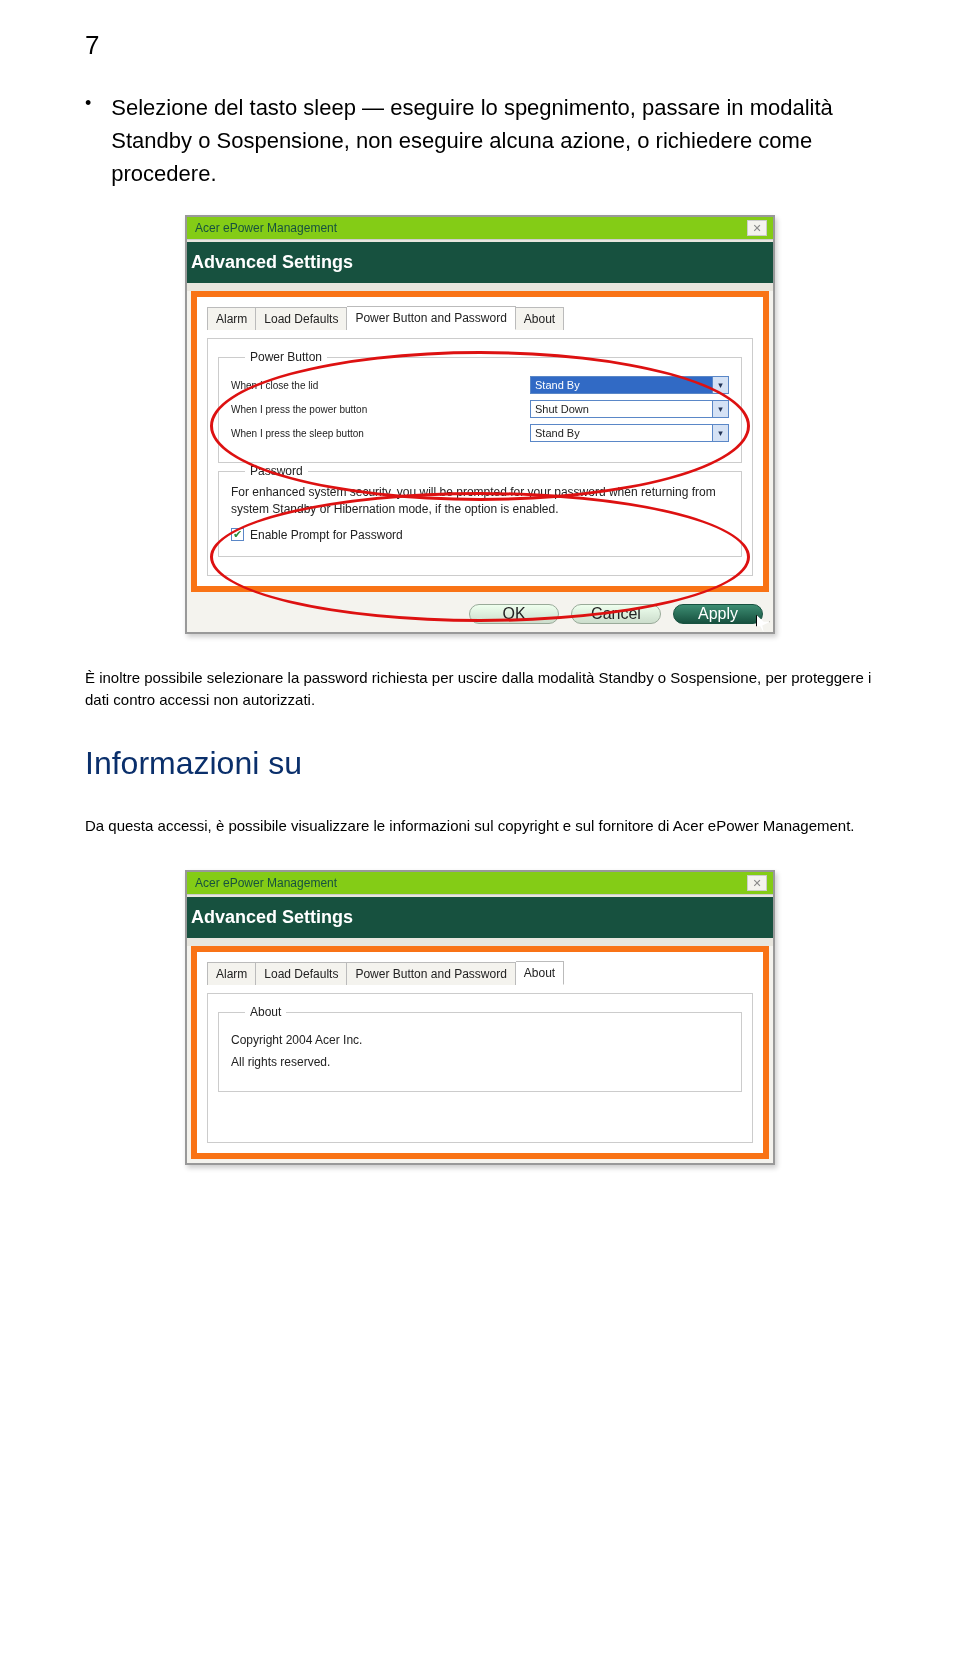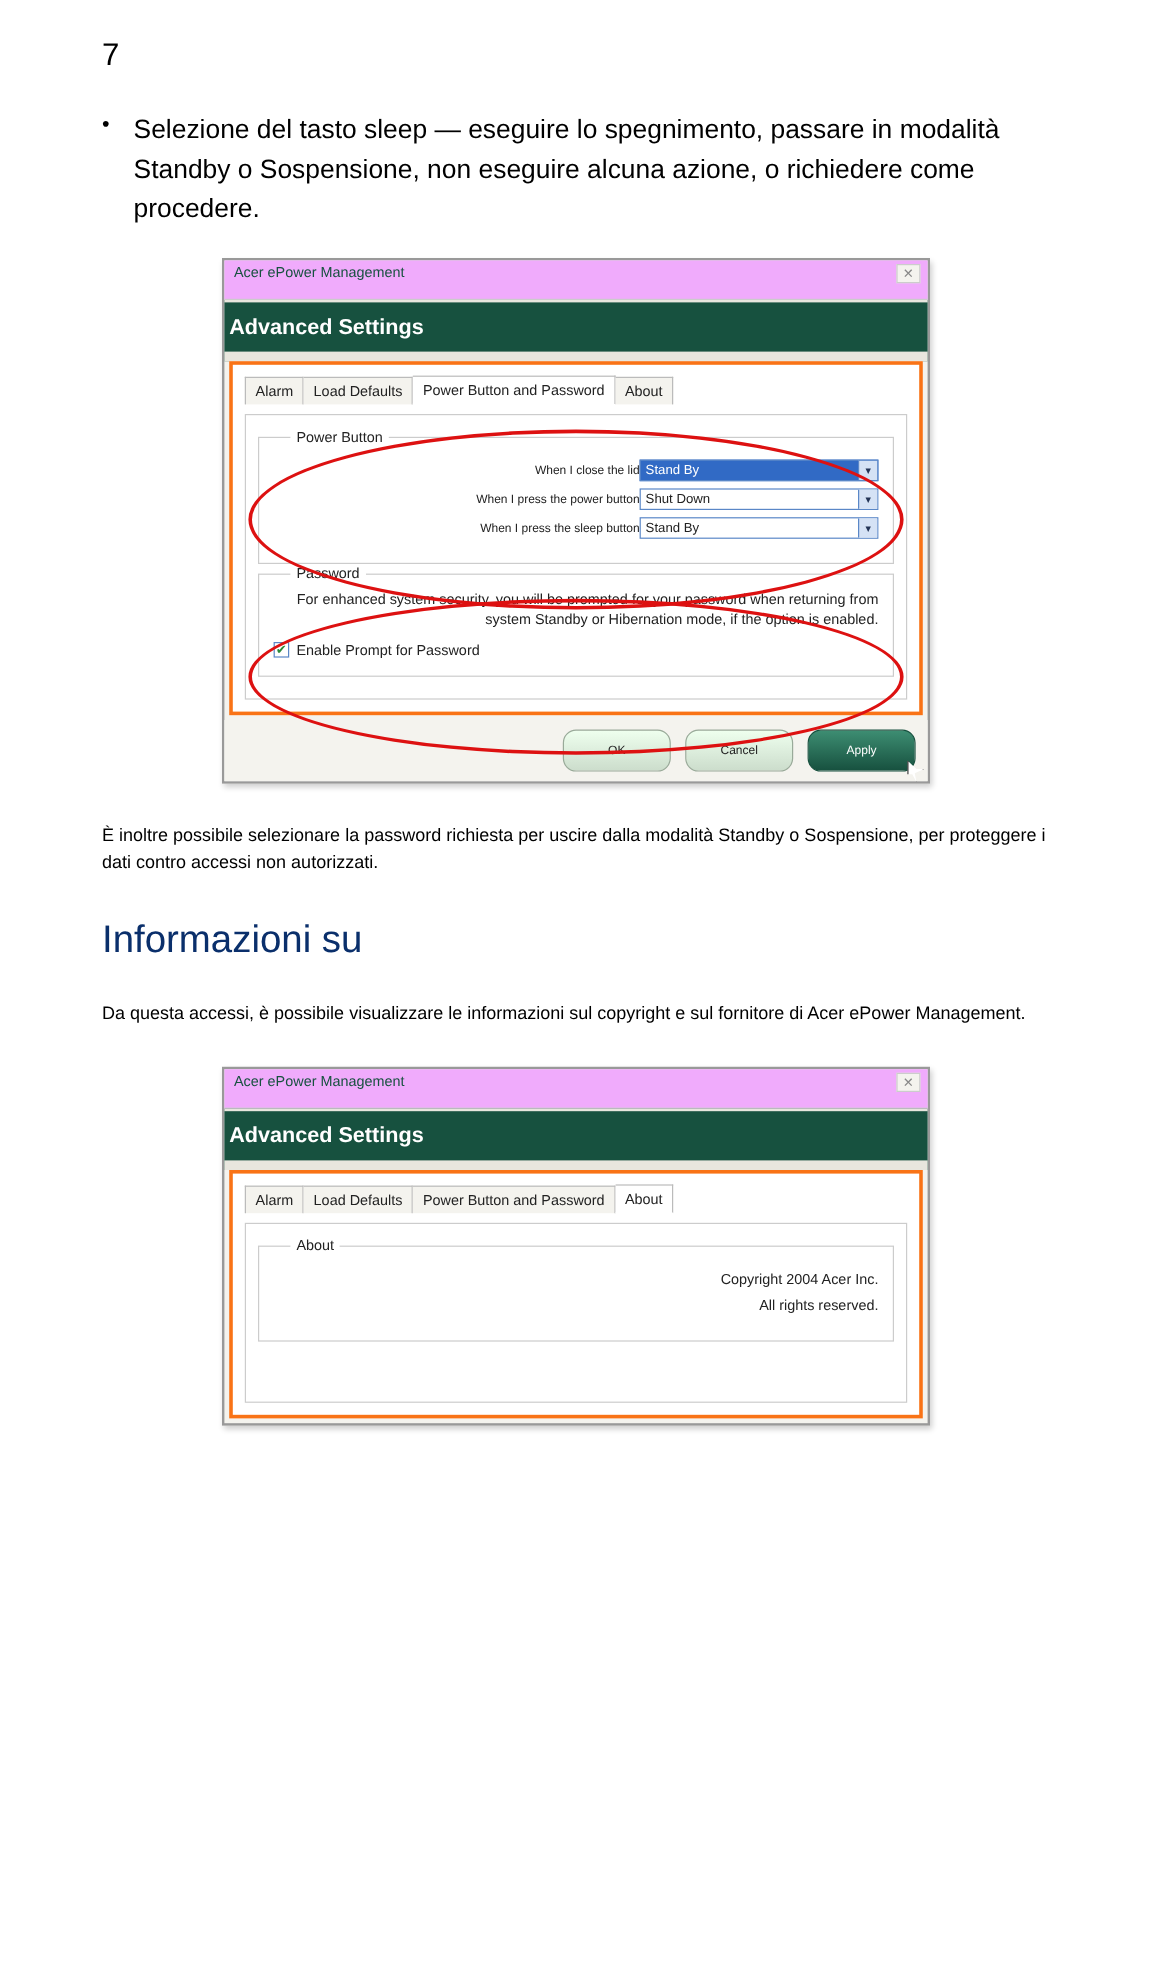--- a/index.html
+++ b/index.html
@@ -23,26 +23,26 @@
     width: 590px;
     margin: 0 auto 20px;
     border: 2px solid #999;
     background: #f4f3ee;
     font-family: "Trebuchet MS", Arial, sans-serif;
     font-size: 12px;
     color: #222;
     box-shadow: 2px 3px 5px rgba(0,0,0,0.2);
   }
   .dlg-titlebar {
-    background: #f0abfc;
+    background: #84cc16;
     border-bottom: 1px solid #ccc;
     display: flex;
     justify-content: space-between;
-    align-items: flex-start;
-    padding: 3px 6px 13px 8px;
+    align-items: center;
+    padding: 3px 6px 3px 8px;
     font-size: 12px;
     color: #17513f;
   }
   .dlg-close {
     width: 20px; height: 16px;
     display: flex; align-items: center; justify-content: center;
     font-size: 11px; color: #888;
     border: 1px solid #ccc;
     background: #f4f3ee;
   }
@@ -50,24 +50,23 @@
     background: #17513f;
     border-top: 2px solid #e8e6de;
     border-bottom: 8px solid #e8e6de;
     color: #fff;
     padding: 10px 4px;
     font-size: 18px;
     font-weight: bold;
   }
   .dlg-body {
     background: #fff;
-    border: 3px solid #f97316;
+    border: 6px solid #f97316;
     margin: 0 4px 4px 4px;
     padding: 0 10px 10px 10px;
-    text-align: right;
   }
   .tabstrip {
     display: flex;
     align-items: flex-end;
     gap: 0;
     padding-top: 8px;
     margin-bottom: 10px;
     font-size: 12px;
   }
   .tab {
@@ -140,24 +139,24 @@
     pointer-events: none;
   }
   .oval1 { left: -6px; right: -6px; top: -6px; height: 150px; border-radius: 50% / 50%; }
   .oval2 { left: -6px; right: -6px; top: 135px; height: 130px; border-radius: 50% / 50%; }
   .btnrow {
     display: flex; justify-content: flex-end; gap: 12px;
     padding: 8px 10px;
     background: #f4f3ee;
   }
   .pillbtn {
-    min-width: 90px; height: 35px;
+    min-width: 90px; height: 20px;
     border-radius: 11px;
     display:flex; align-items:center; justify-content:center;
-    font-size: 10px;
+    font-size: 16px;
     border: 1px solid #9a9;
     background: linear-gradient(#efe,#cdc);
   }
   .pillbtn.primary {
     background: linear-gradient(#3d8d72,#17513f);
     color:#fff; border-color:#17513f;
   }
   .cursor {
     position: relative;
   }

